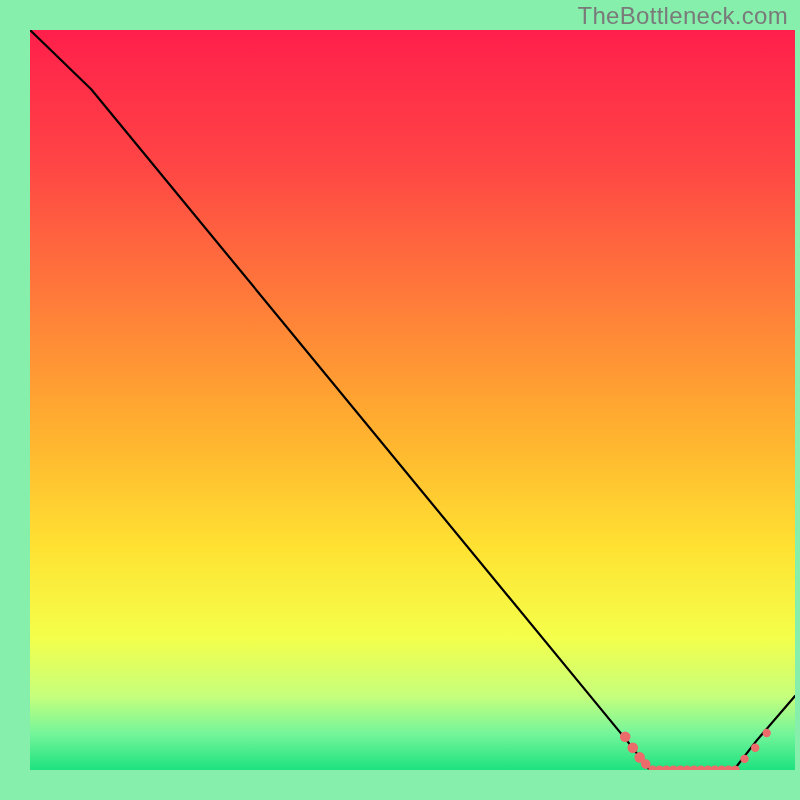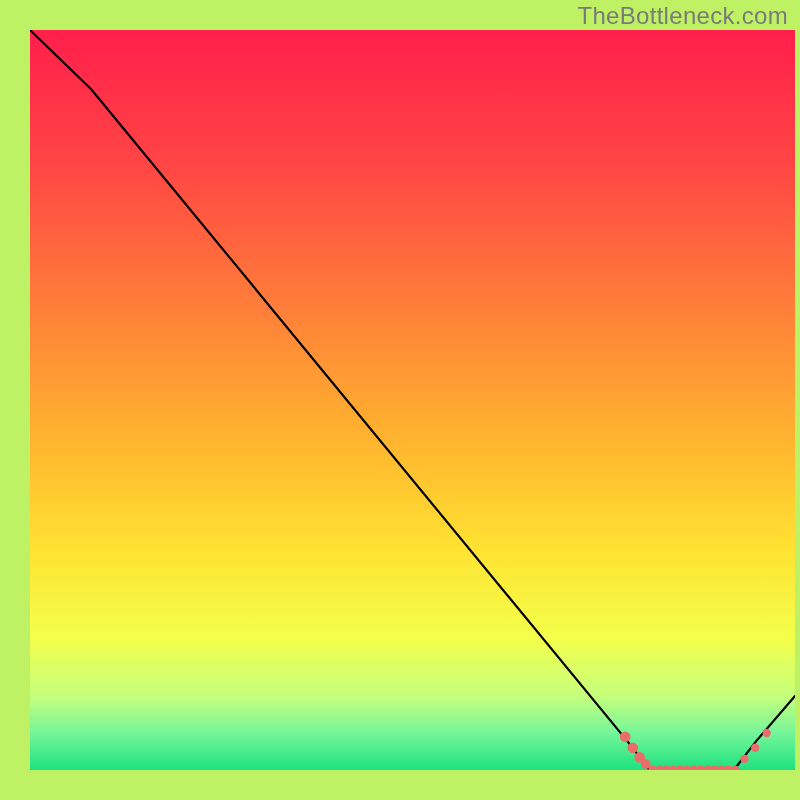--- a/index.html
+++ b/index.html
@@ -7,21 +7,21 @@
     padding: 0;
     width: 800px;
     height: 800px;
     background: #000;
     overflow: hidden;
   }
   .stage {
     position: relative;
     width: 800px;
     height: 800px;
-    background: #bef264;
+    background: #86efac;
   }
   svg {
     position: absolute;
     top: 0;
     left: 0;
   }
   .watermark {
     position: absolute;
     top: 2px;
     right: 12px;

